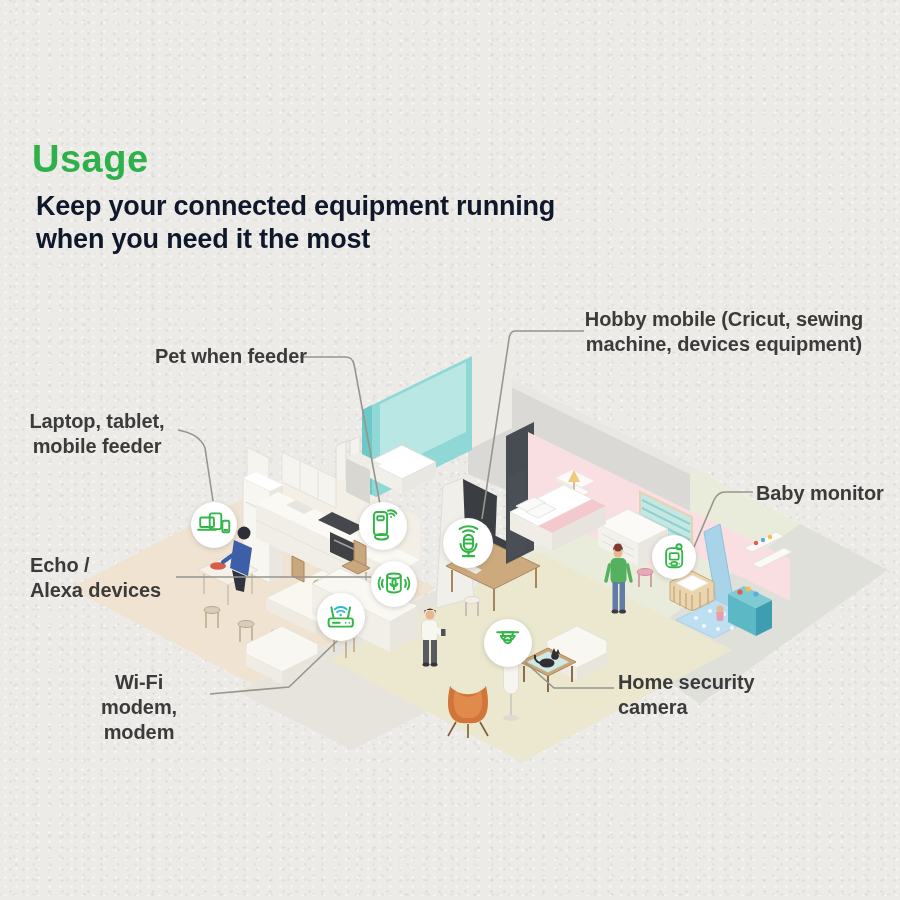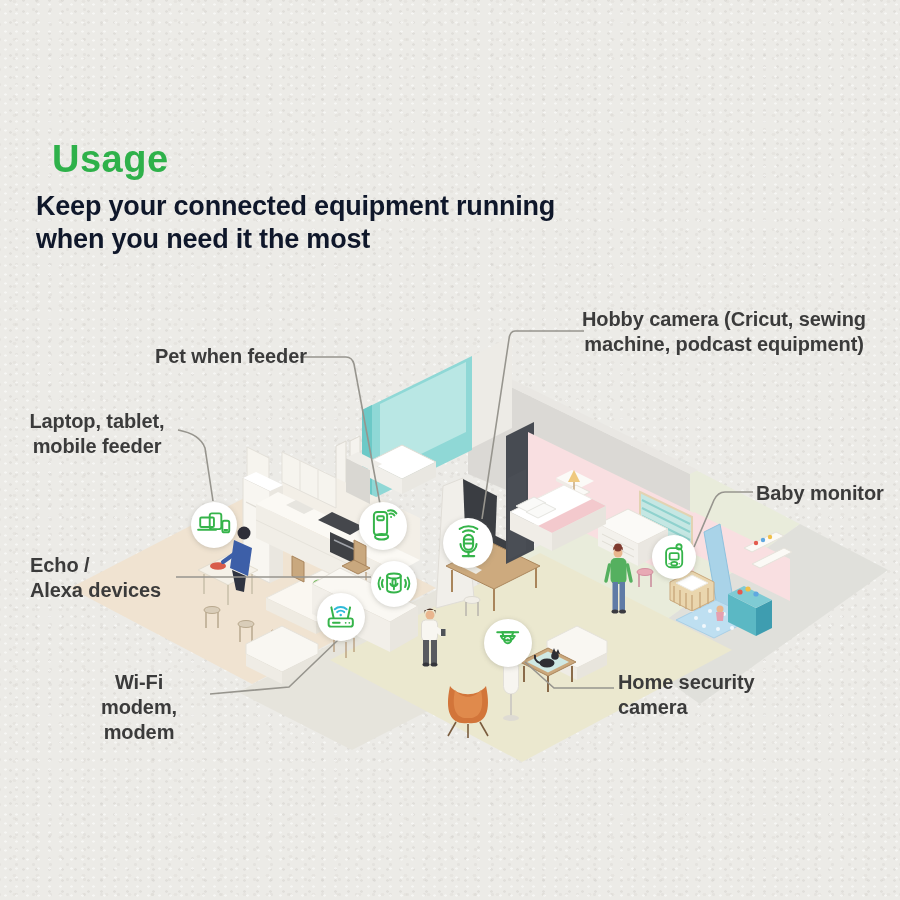--- a/index.html
+++ b/index.html
@@ -7,21 +7,21 @@
     width:900px;height:900px;position:relative;overflow:hidden;
     font-family:"Liberation Sans",sans-serif;
     background:
       radial-gradient(rgba(255,255,255,.55) 1px, transparent 1.7px) 0 0/11px 9px,
       radial-gradient(rgba(201,199,193,.35) 1px, transparent 1.8px) 4px 6px/13px 11px,
       radial-gradient(rgba(212,210,204,.32) 1.2px, transparent 2.1px) 8px 2px/17px 15px,
       radial-gradient(rgba(222,220,214,.45) 1.4px, transparent 2.4px) 3px 11px/23px 19px,
       #ECEBE7;
   }
   .page-title{
-    position:absolute;left:52px;top:138px;
+    position:absolute;left:32px;top:138px;
     font-size:38px;font-weight:800;letter-spacing:.5px;color:#2EB14A;
   }
   .subtitle{
     position:absolute;left:36px;top:190px;
     font-size:27px;line-height:33px;font-weight:600;color:#0f172a;letter-spacing:-.2px;
   }
   .scene{position:absolute;left:0;top:0;z-index:1;}
   .lbl{
     position:absolute;z-index:4;
     font-size:20px;line-height:25px;font-weight:700;color:#3B3B3B;letter-spacing:-.1px;
@@ -406,22 +406,22 @@
   <div>Echo /</div>
   <div>Alexa devices</div>
 </div>
 
 <div class="lbl wrap" style="left:78px;top:670px;width:122px;text-align:center;">
   <div>Wi-Fi modem,</div>
   <div>modem</div>
 </div>
 
 <div class="lbl wrap" style="left:582px;top:307px;width:284px;text-align:center;">
-  <div>Hobby camera (Cricut, sewing</div>
-  <div>machine, podcast equipment)</div>
+  <div>Hobby mobile (Cricut, sewing</div>
+  <div>machine, devices equipment)</div>
 </div>
 
 <div class="lbl" style="left:756px;top:481px;">
   <span>Baby monitor</span>
 </div>
 
 <div class="lbl wrap" style="left:618px;top:670px;width:180px;text-align:left;">
   <div>Home security</div>
   <div>camera</div>
 </div>

